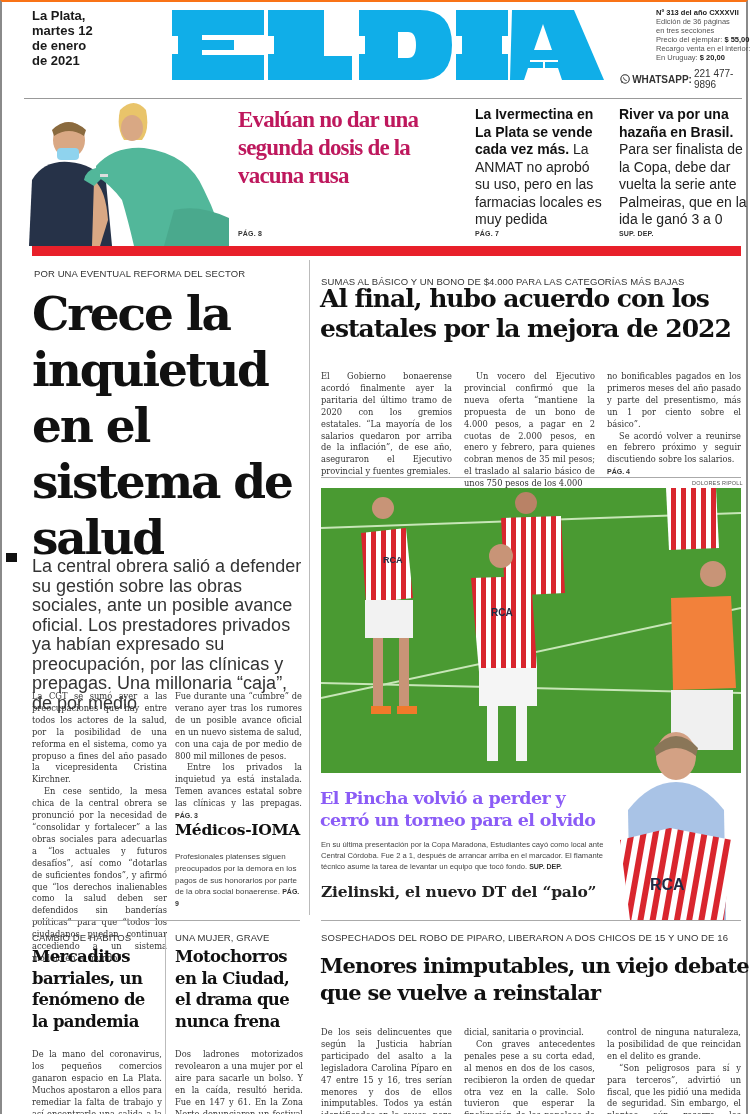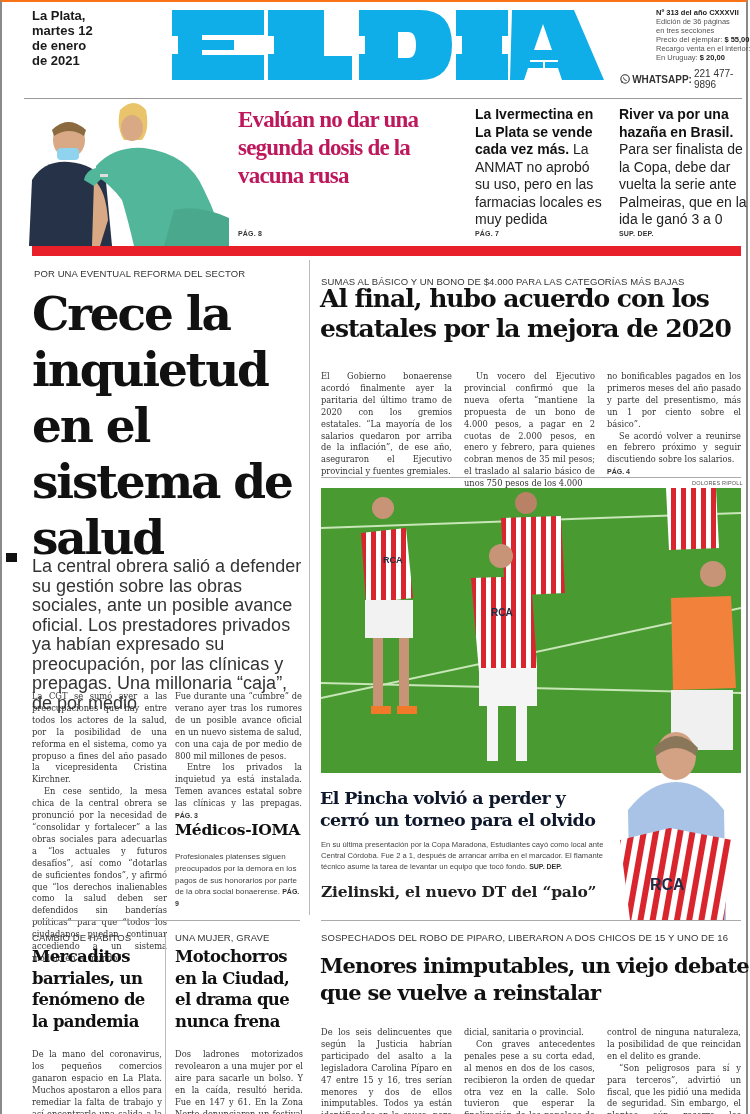--- a/index.html
+++ b/index.html
@@ -51,21 +51,21 @@
   .est-col1 { position: absolute; left: 319px; top: 369px; width: 131px; }
   .est-col2 { position: absolute; left: 462px; top: 369px; width: 131px; }
   .est-col3 { position: absolute; left: 605px; top: 369px; width: 134px; }
   .hline-est { position: absolute; left: 319px; top: 475px; width: 420px; height: 1px; background: #aaa; }
   .credit { position: absolute; left: 690px; top: 478px; font-size: 5.5px; color: #555; letter-spacing: 0.2px; }
 
   
   .foot-photo { position: absolute; left: 319px; top: 486px; width: 420px; height: 285px; background: linear-gradient(180deg, #3f8f2a 0%, #4a9a30 40%, #4c9a34 70%, #3e8a2a 100%); overflow: hidden; }
   .zielinski-photo { position: absolute; left: 608px; top: 728px; width: 132px; height: 190px; }
 
-  .pin-title { position: absolute; left: 318px; top: 785px; width: 290px; font-family: "DejaVu Serif", serif; font-weight: bold; font-size: 17.5px; line-height: 22px; letter-spacing: -0.6px; color: #0f172a; }
+  .pin-title { position: absolute; left: 318px; top: 785px; width: 290px; font-family: "DejaVu Serif", serif; font-weight: bold; font-size: 17.5px; line-height: 22px; letter-spacing: -0.6px; color: #8b5cf6; }
   .pin-body { position: absolute; left: 319px; top: 838px; width: 292px; font-size: 7.6px; line-height: 10.8px; color: #444; }
   .ziel-title { position: absolute; left: 319px; top: 880px; font-family: "DejaVu Serif", serif; font-size: 15.5px; color: #222; letter-spacing: -0.2px; }
   .hline-right { position: absolute; left: 319px; top: 918px; width: 420px; height: 1px; background: #aaa; }
 
   
   .merc-kicker { position: absolute; left: 30px; top: 930px; }
   .merc-title { position: absolute; left: 30px; top: 944px; width: 130px; font-family: "DejaVu Serif", serif; font-weight: bold; font-size: 16.5px; line-height: 21.5px; letter-spacing: -0.6px; color: #111; }
   .merc-body { position: absolute; left: 30px; top: 1047px; width: 130px; }
   .vline-bottom { position: absolute; left: 163px; top: 930px; width: 1px; height: 184px; background: #bbb; }
   .moto-kicker { position: absolute; left: 173px; top: 930px; }
@@ -173,21 +173,21 @@
     <p><span>Entre los privados la inquietud ya está instalada. Temen avances estatal sobre las clínicas y las prepagas.</span> <span class="pag-inline">PÁG. 3</span></p>
   </div>
 
   <h2 class="ioma-title">Médicos-IOMA</h2>
   <p class="ioma-body"><span>Profesionales platenses siguen preocupados por la demora en los pagos de sus honorarios por parte de la obra social bonaerense. </span><span class="pag-inline">PÁG. 9</span></p>
 
   <div class="vline-left"></div>
   <div class="hline-left"></div>
 
   <div class="kicker est-kicker">SUMAS AL BÁSICO Y UN BONO DE $4.000 PARA LAS CATEGORÍAS MÁS BAJAS</div>
-  <h2 class="est-title">Al final, hubo acuerdo con los estatales por la mejora de 2020</h2>
+  <h2 class="est-title">Al final, hubo acuerdo con los estatales por la mejora de 2022</h2>
   <div class="body-serif est-col1">
     <p>El Gobierno bonaerense acordó finalmente ayer la paritaria del último tramo de 2020 con los gremios estatales. “La mayoría de los salarios quedaron por arriba de la inflación”, de ese año, aseguraron el Ejecutivo provincial y fuentes gremiales.</p>
   </div>
   <div class="body-serif est-col2">
     <p style="text-indent:12px">Un vocero del Ejecutivo provincial confirmó que la nueva oferta “mantiene la propuesta de un bono de 4.000 pesos, a pagar en 2 cuotas de 2.000 pesos, en enero y febrero, para quienes cobran menos de 35 mil pesos; el traslado al salario básico de unos 750 pesos de los 4.000</p>
   </div>
   <div class="body-serif est-col3">
     <p>no bonificables pagados en los primeros meses del año pasado y parte del presentismo, más un 1 por ciento sobre el básico”.</p>
     <p>Se acordó volver a reunirse en febrero próximo y seguir discutiendo sobre los salarios.</p>
     <div class="pag-inline">PÁG. 4</div>

